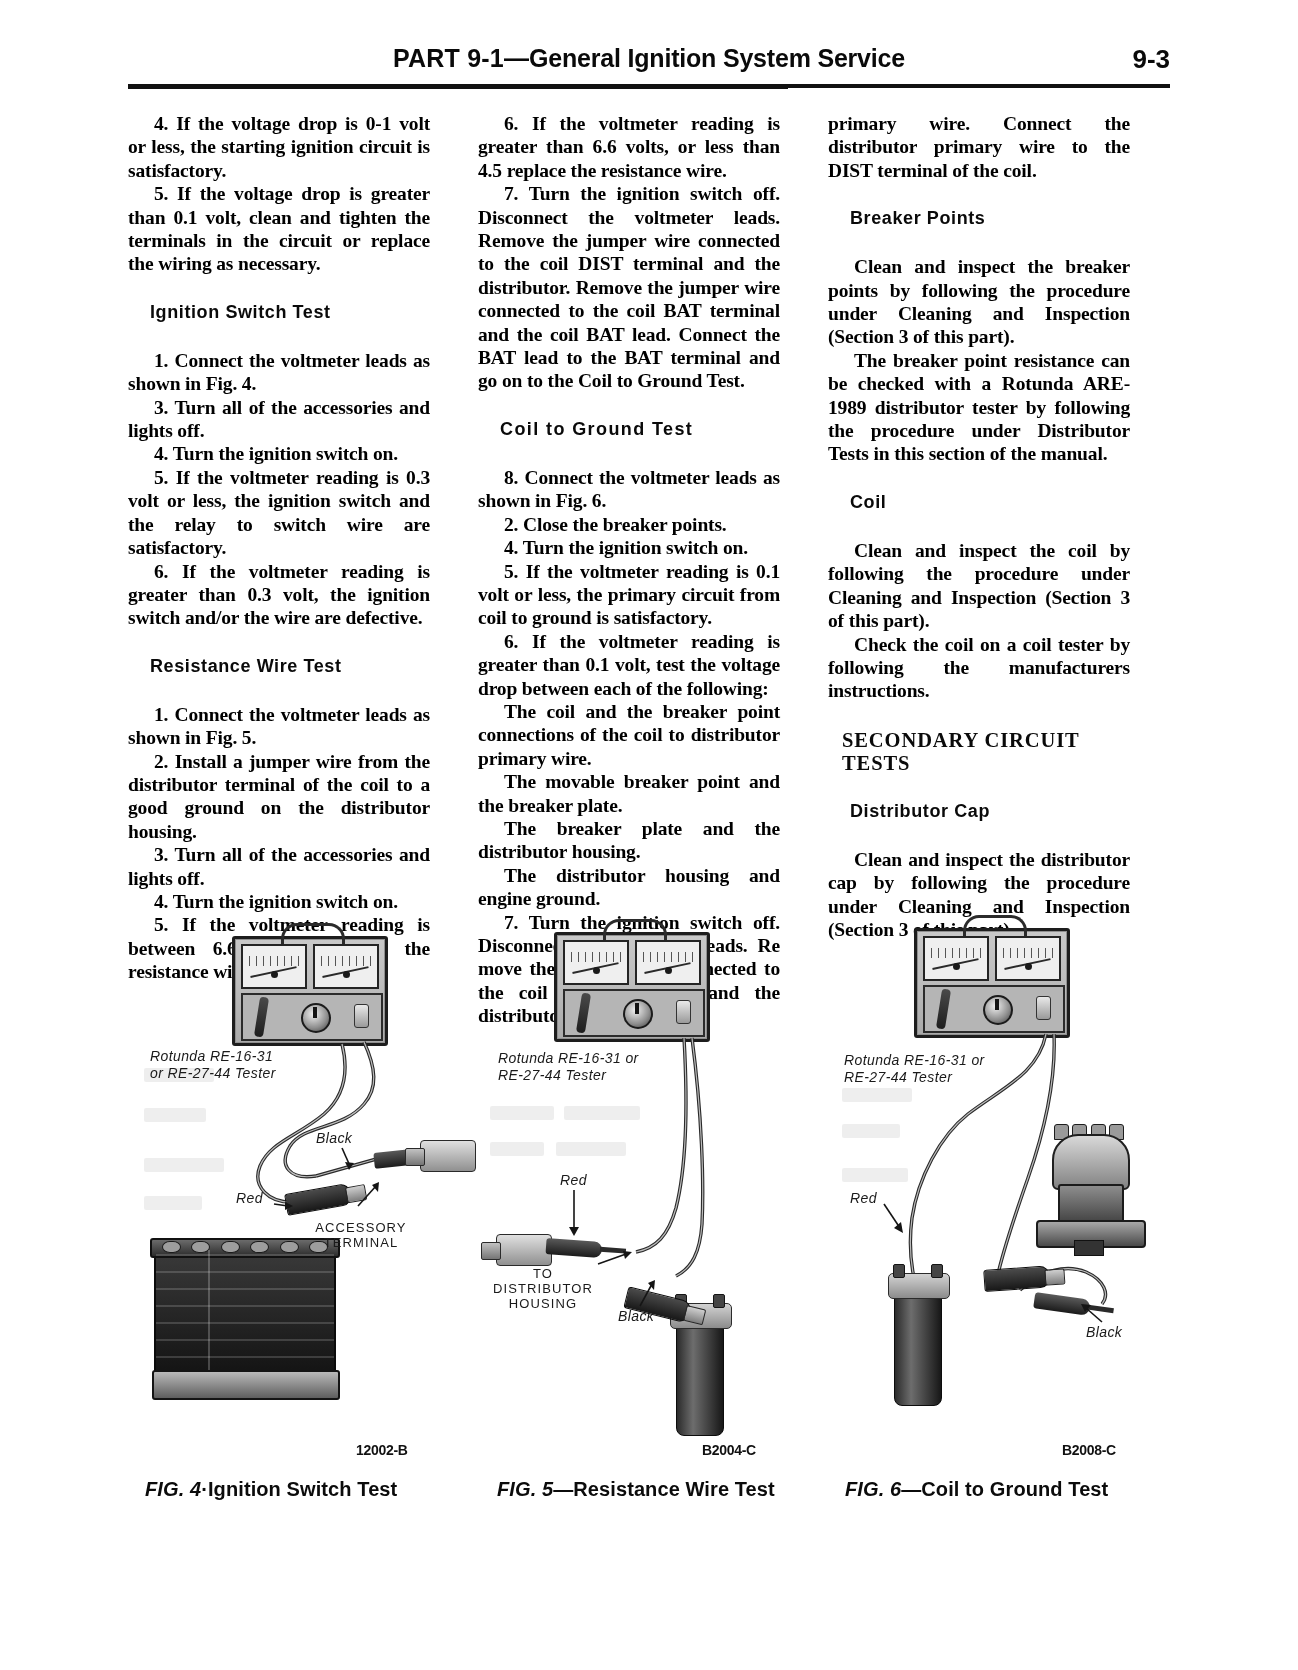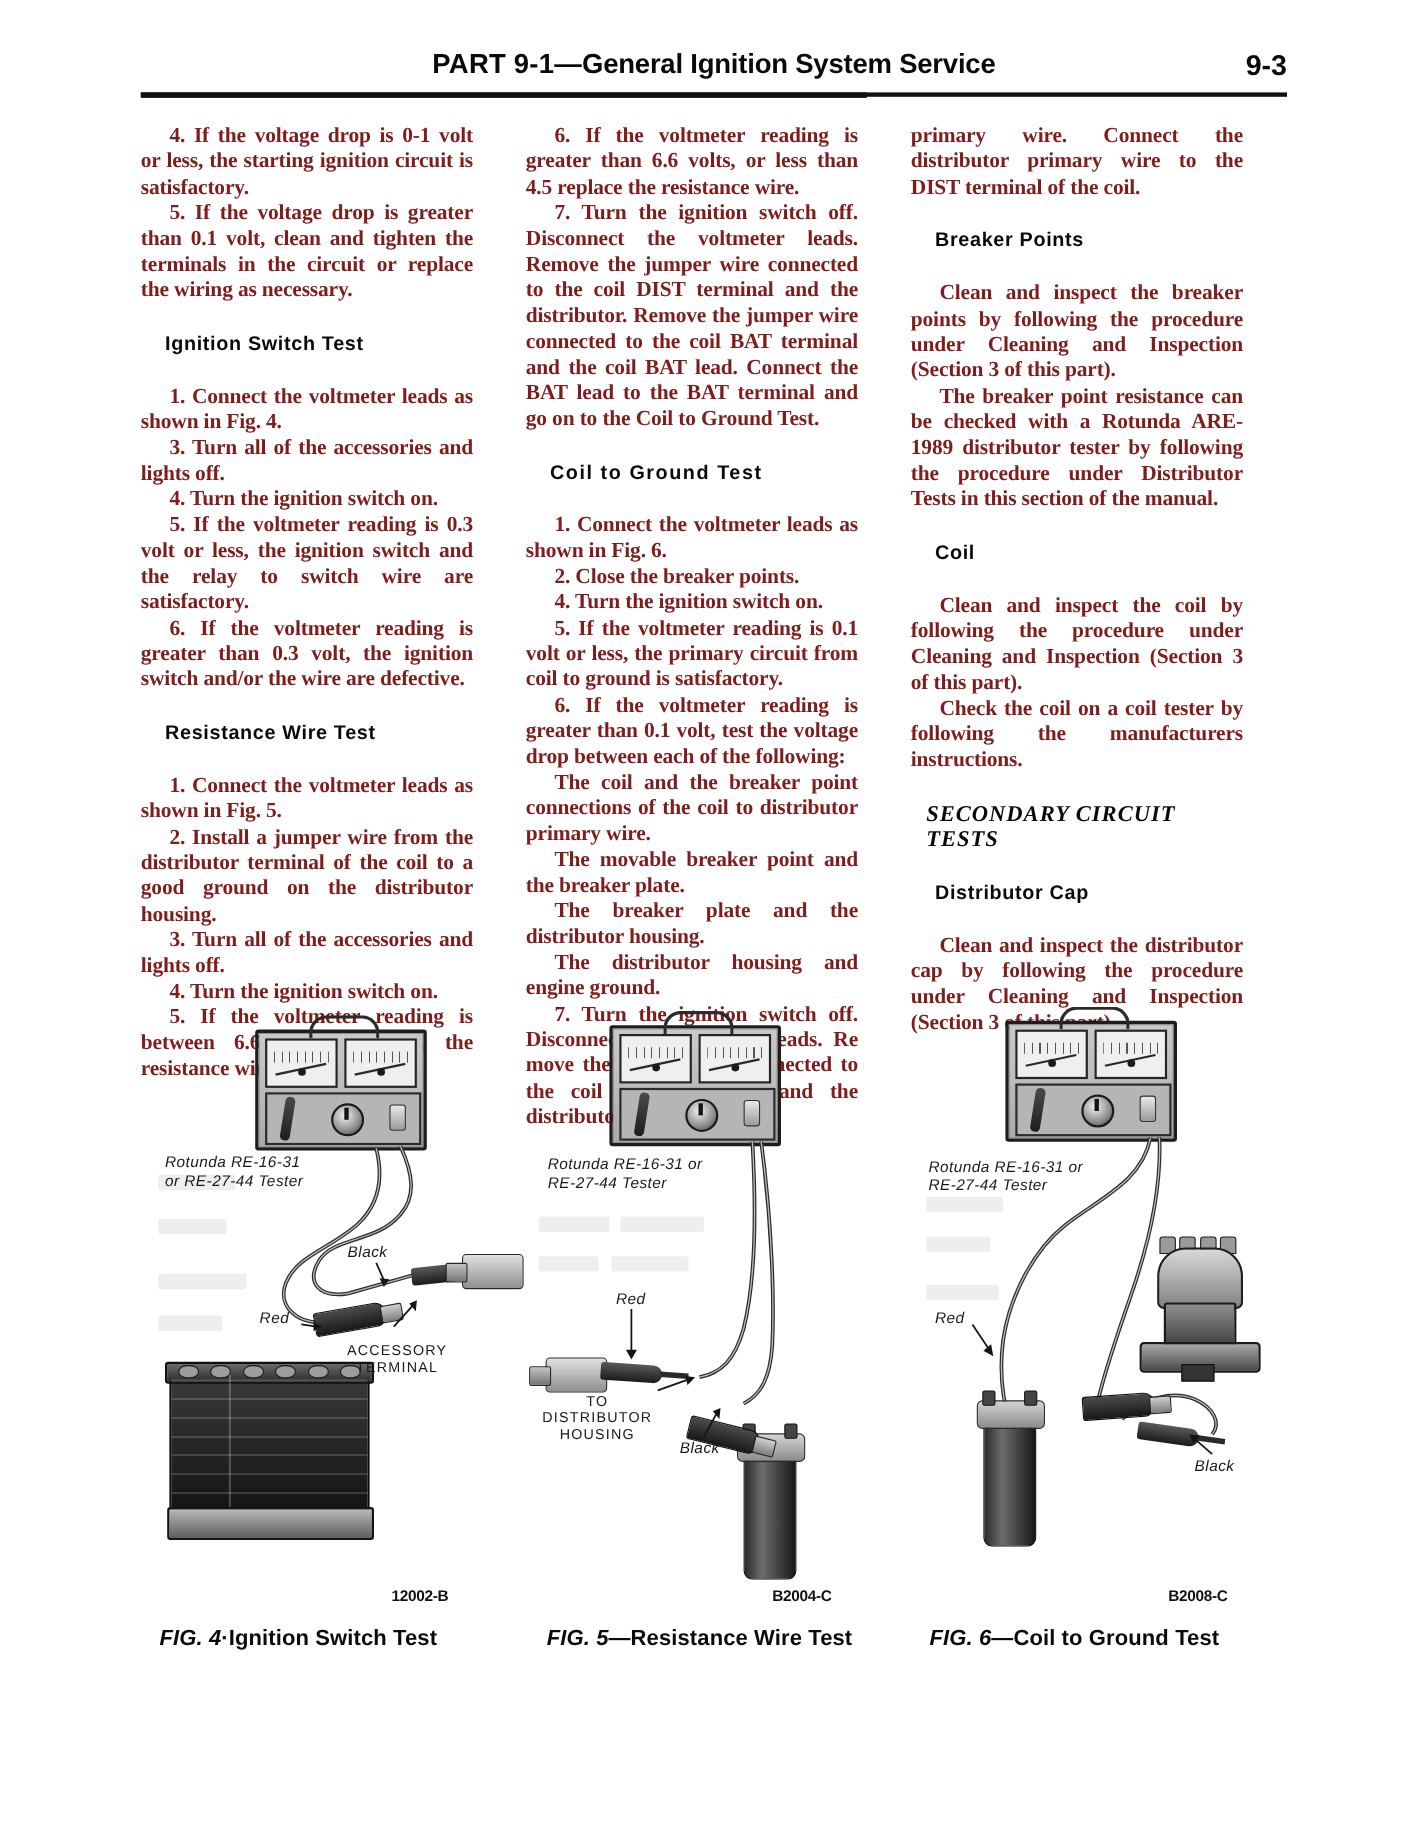--- a/index.html
+++ b/index.html
@@ -49,21 +49,21 @@
 
   p.body{
     margin:0;
     font-size:19.5px;
     line-height:23.4px;
     text-align:justify;
     text-indent:26px;
     font-weight:bold;
     letter-spacing:-0.15px;
     word-spacing:0px;
-    color:#7f1d1d;
+    color:#000000;
   }
   p.body.noind{text-indent:0;}
 
   h3.sub{
     margin:0;
     font-family:"Liberation Sans", sans-serif;
     font-size:18px;
     font-weight:bold;
     letter-spacing:0.6px;
     color:#0a0a0a;
@@ -71,21 +71,20 @@
   }
   h3.sub.wide{letter-spacing:1.4px;}
   h2.major{
     margin:0;
     font-family:"Liberation Serif", serif;
     font-size:20.5px;
     font-weight:bold;
     letter-spacing:0.9px;
     color:#0a0a0a;
     padding-left:14px;
-    font-style:italic;
   }
   .sp-before-head{height:26px;}
   .sp-after-head{height:26px;}
 
   
   .figs{
     position:absolute;left:128px;top:918px;width:1042px;height:620px;
   }
   .fig{position:absolute;top:0;width:330px;height:620px;}
   .fig.f1{left:0;}
@@ -283,21 +282,21 @@
       <p class="body">4. Turn the ignition switch on.</p>
       <p class="body">5. If the voltmeter reading is between 6.6 and 4.5 volts, the resistance wire is satisfactory.</p>
     </div>
 
     <div class="col c2">
       <p class="body">6. If the voltmeter reading is greater than 6.6 volts, or less than 4.5 replace the resistance wire.</p>
       <p class="body">7. Turn the ignition switch off. Disconnect the voltmeter leads. Remove the jumper wire connected to the coil DIST terminal and the distributor. Remove the jumper wire connected to the coil BAT terminal and the coil BAT lead. Connect the BAT lead to the BAT terminal and go on to the Coil to Ground Test.</p>
       <div class="sp-before-head"></div>
       <h3 class="sub wide">Coil to Ground Test</h3>
       <div class="sp-after-head"></div>
-      <p class="body">1. Connect the voltmeter leads as shown in Fig. 6.</p>
+      <p class="body">8. Connect the voltmeter leads as shown in Fig. 6.</p>
       <p class="body">2. Close the breaker points.</p>
       <p class="body">4. Turn the ignition switch on.</p>
       <p class="body">5. If the voltmeter reading is 0.1 volt or less, the primary circuit from coil to ground is satisfactory.</p>
       <p class="body">6. If the voltmeter reading is greater than 0.1 volt, test the voltage drop between each of the following:</p>
       <p class="body">The coil and the breaker point connections of the coil to distributor primary wire.</p>
       <p class="body">The movable breaker point and the breaker plate.</p>
       <p class="body">The breaker plate and the distributor housing.</p>
       <p class="body">The distributor housing and engine ground.</p>
       <p class="body">7. Turn the ignition switch off. Disconnect the voltmeter leads. Re move the jumper wire connected to the coil DIST terminal and the distributor</p>
     </div>

